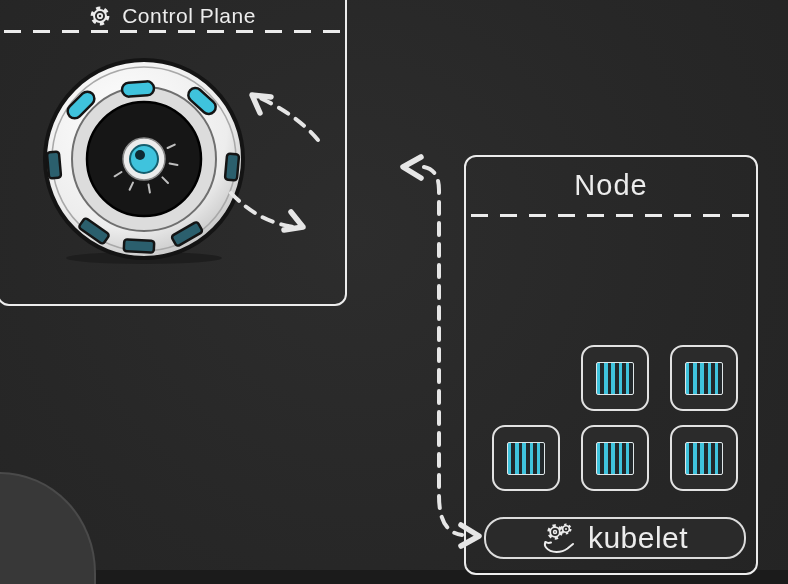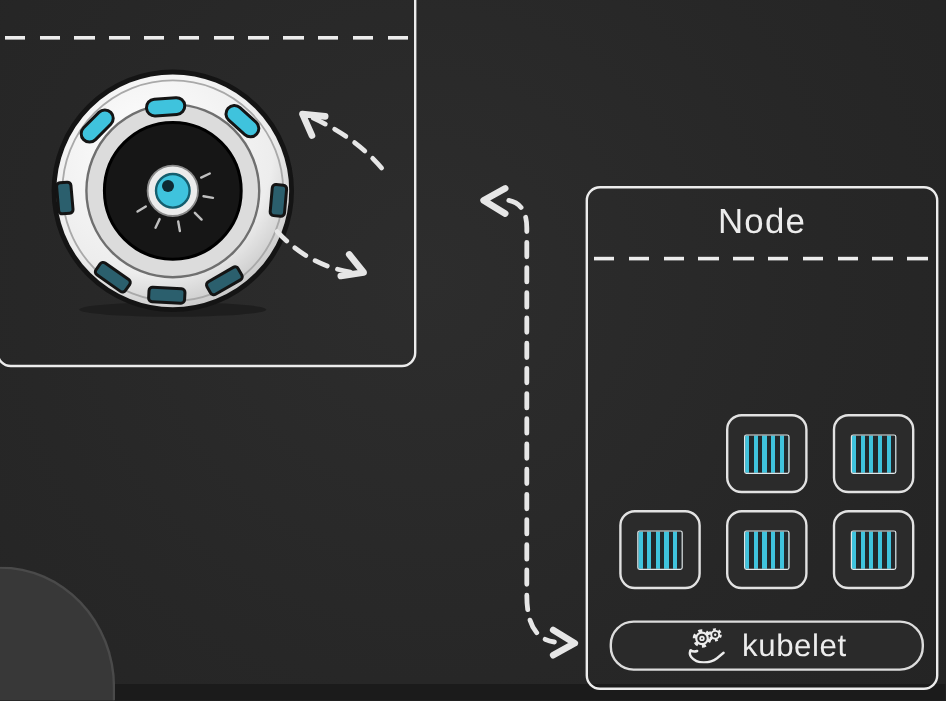--- a/index.html
+++ b/index.html
@@ -9,21 +9,21 @@
          background:radial-gradient(circle at 45% 40%, #2d2d2d 0%, #272727 60%, #242424 100%);}
 
   
   .bottom-strip{position:absolute;left:0;right:0;bottom:0;height:14px;background:#1b1b1b;}
   .corner-curve{position:absolute;left:0;bottom:0;width:96px;height:112px;background:#383838;
                 border-top-right-radius:100px 105px;border:2px solid #4a4a4a;border-left:none;border-bottom:none;}
 
   
   .box{position:absolute;border:2.5px solid #ececec;border-radius:12px;}
   .control-plane{left:-3px;top:-42px;width:350px;height:348px;}
-  .node{left:488px;top:155px;width:294px;height:420px;}
+  .node{left:464px;top:155px;width:294px;height:420px;}
 
   .box-title{position:absolute;left:0;right:0;display:flex;align-items:center;justify-content:center;gap:10px;}
   .cp-title{top:42px;height:28px;font-size:21px;letter-spacing:.5px;}
   .node-title{top:0;height:57px;font-size:29px;letter-spacing:1px;}
 
   .dashed-sep{position:absolute;left:5px;right:5px;height:3px;
               background:repeating-linear-gradient(90deg,#ececec 0 17px,transparent 17px 29px);}
   .cp-sep{top:70px;}
   .node-sep{top:57px;}
 
@@ -37,31 +37,39 @@
               align-items:flex-end;gap:14px;padding-right:18px;}
   .row{display:flex;gap:21px;}
   .container-icon{width:68px;height:66px;border:2.5px solid #e2e2e2;border-radius:13px;background:#2b2b2b;
                   display:flex;align-items:center;justify-content:center;}
   .bars{width:38px;height:33px;border:1.5px solid #dfe7e9;border-radius:2px;
         background:repeating-linear-gradient(90deg,#3fc3dd 0 3.5px,#22282b 3.5px 7.2px);}
 
   
   .kubelet{position:absolute;left:18px;top:360px;width:262px;height:42px;border:2px solid #dcdcdc;
            border-radius:20px;display:flex;align-items:center;justify-content:center;gap:10px;
-           font-size:26px;letter-spacing:.5px;background:#2a2a2a;}
+           font-size:30px;letter-spacing:.5px;background:#2a2a2a;}
 </style>
 </head>
 <body>
 
 <div class="stage">
 
   <div class="bottom-strip"></div>
   <div class="corner-curve"></div>
 
   <div class="box control-plane">
+    <div class="box-title cp-title">
+      <svg width="24" height="24" viewBox="0 0 24 24">
+        <circle cx="12" cy="12" r="7.2" fill="none" stroke="#ececec" stroke-width="4.5" stroke-dasharray="3.8 3.75"></circle>
+        <circle cx="12" cy="12" r="6" fill="#282828" stroke="#ececec" stroke-width="2"></circle>
+        <circle cx="12" cy="12" r="2.2" fill="none" stroke="#ececec" stroke-width="1.8"></circle>
+      </svg>
+      <span>Control Plane</span>
+    </div>
     <div class="dashed-sep cp-sep"></div>
   </div>
 
   <div class="box node">
     <div class="box-title node-title">Node</div>
     <div class="dashed-sep node-sep"></div>
 
     <div class="containers">
       <div class="row">
         <div class="container-icon">

